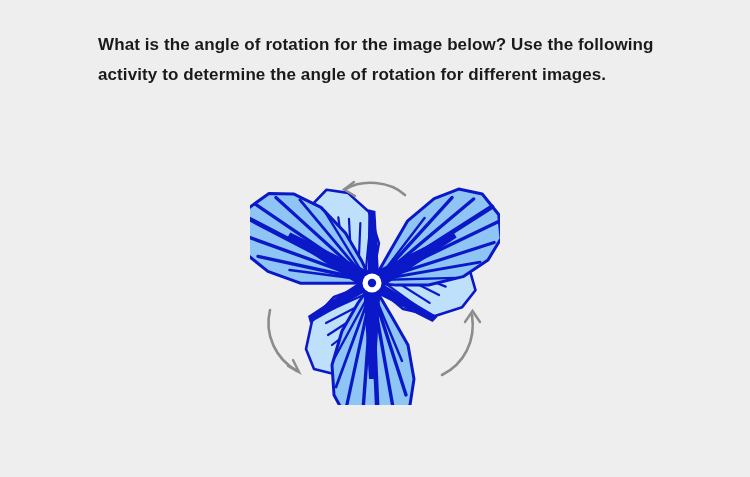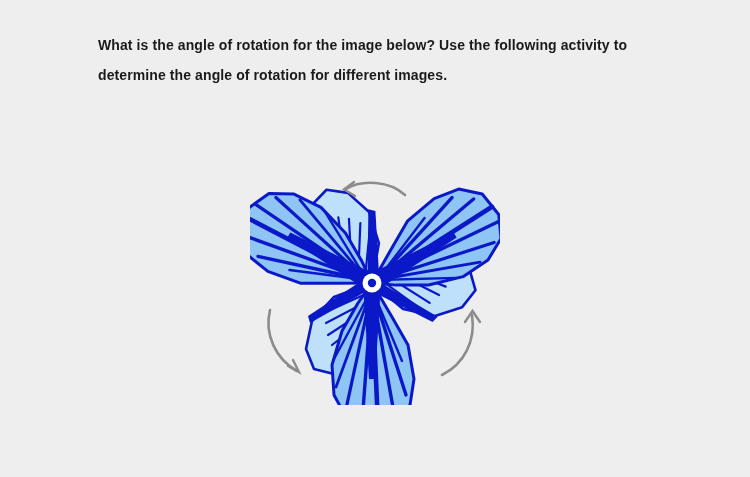--- a/index.html
+++ b/index.html
@@ -20,21 +20,21 @@
     top: 0;
     width: 750px;
     height: 477px;
     background: #eeeeee;
   }
   #question-text {
     position: absolute;
     left: 98px;
     top: 30px;
     width: 560px;
-    font-size: 14px;
+    font-size: 17px;
     font-weight: bold;
     line-height: 30px;
     color: #1a1a1a;
     letter-spacing: 0.1px;
     white-space: pre-line;
   }
   #figure-area {
     position: absolute;
     left: 250px;
     top: 165px;

